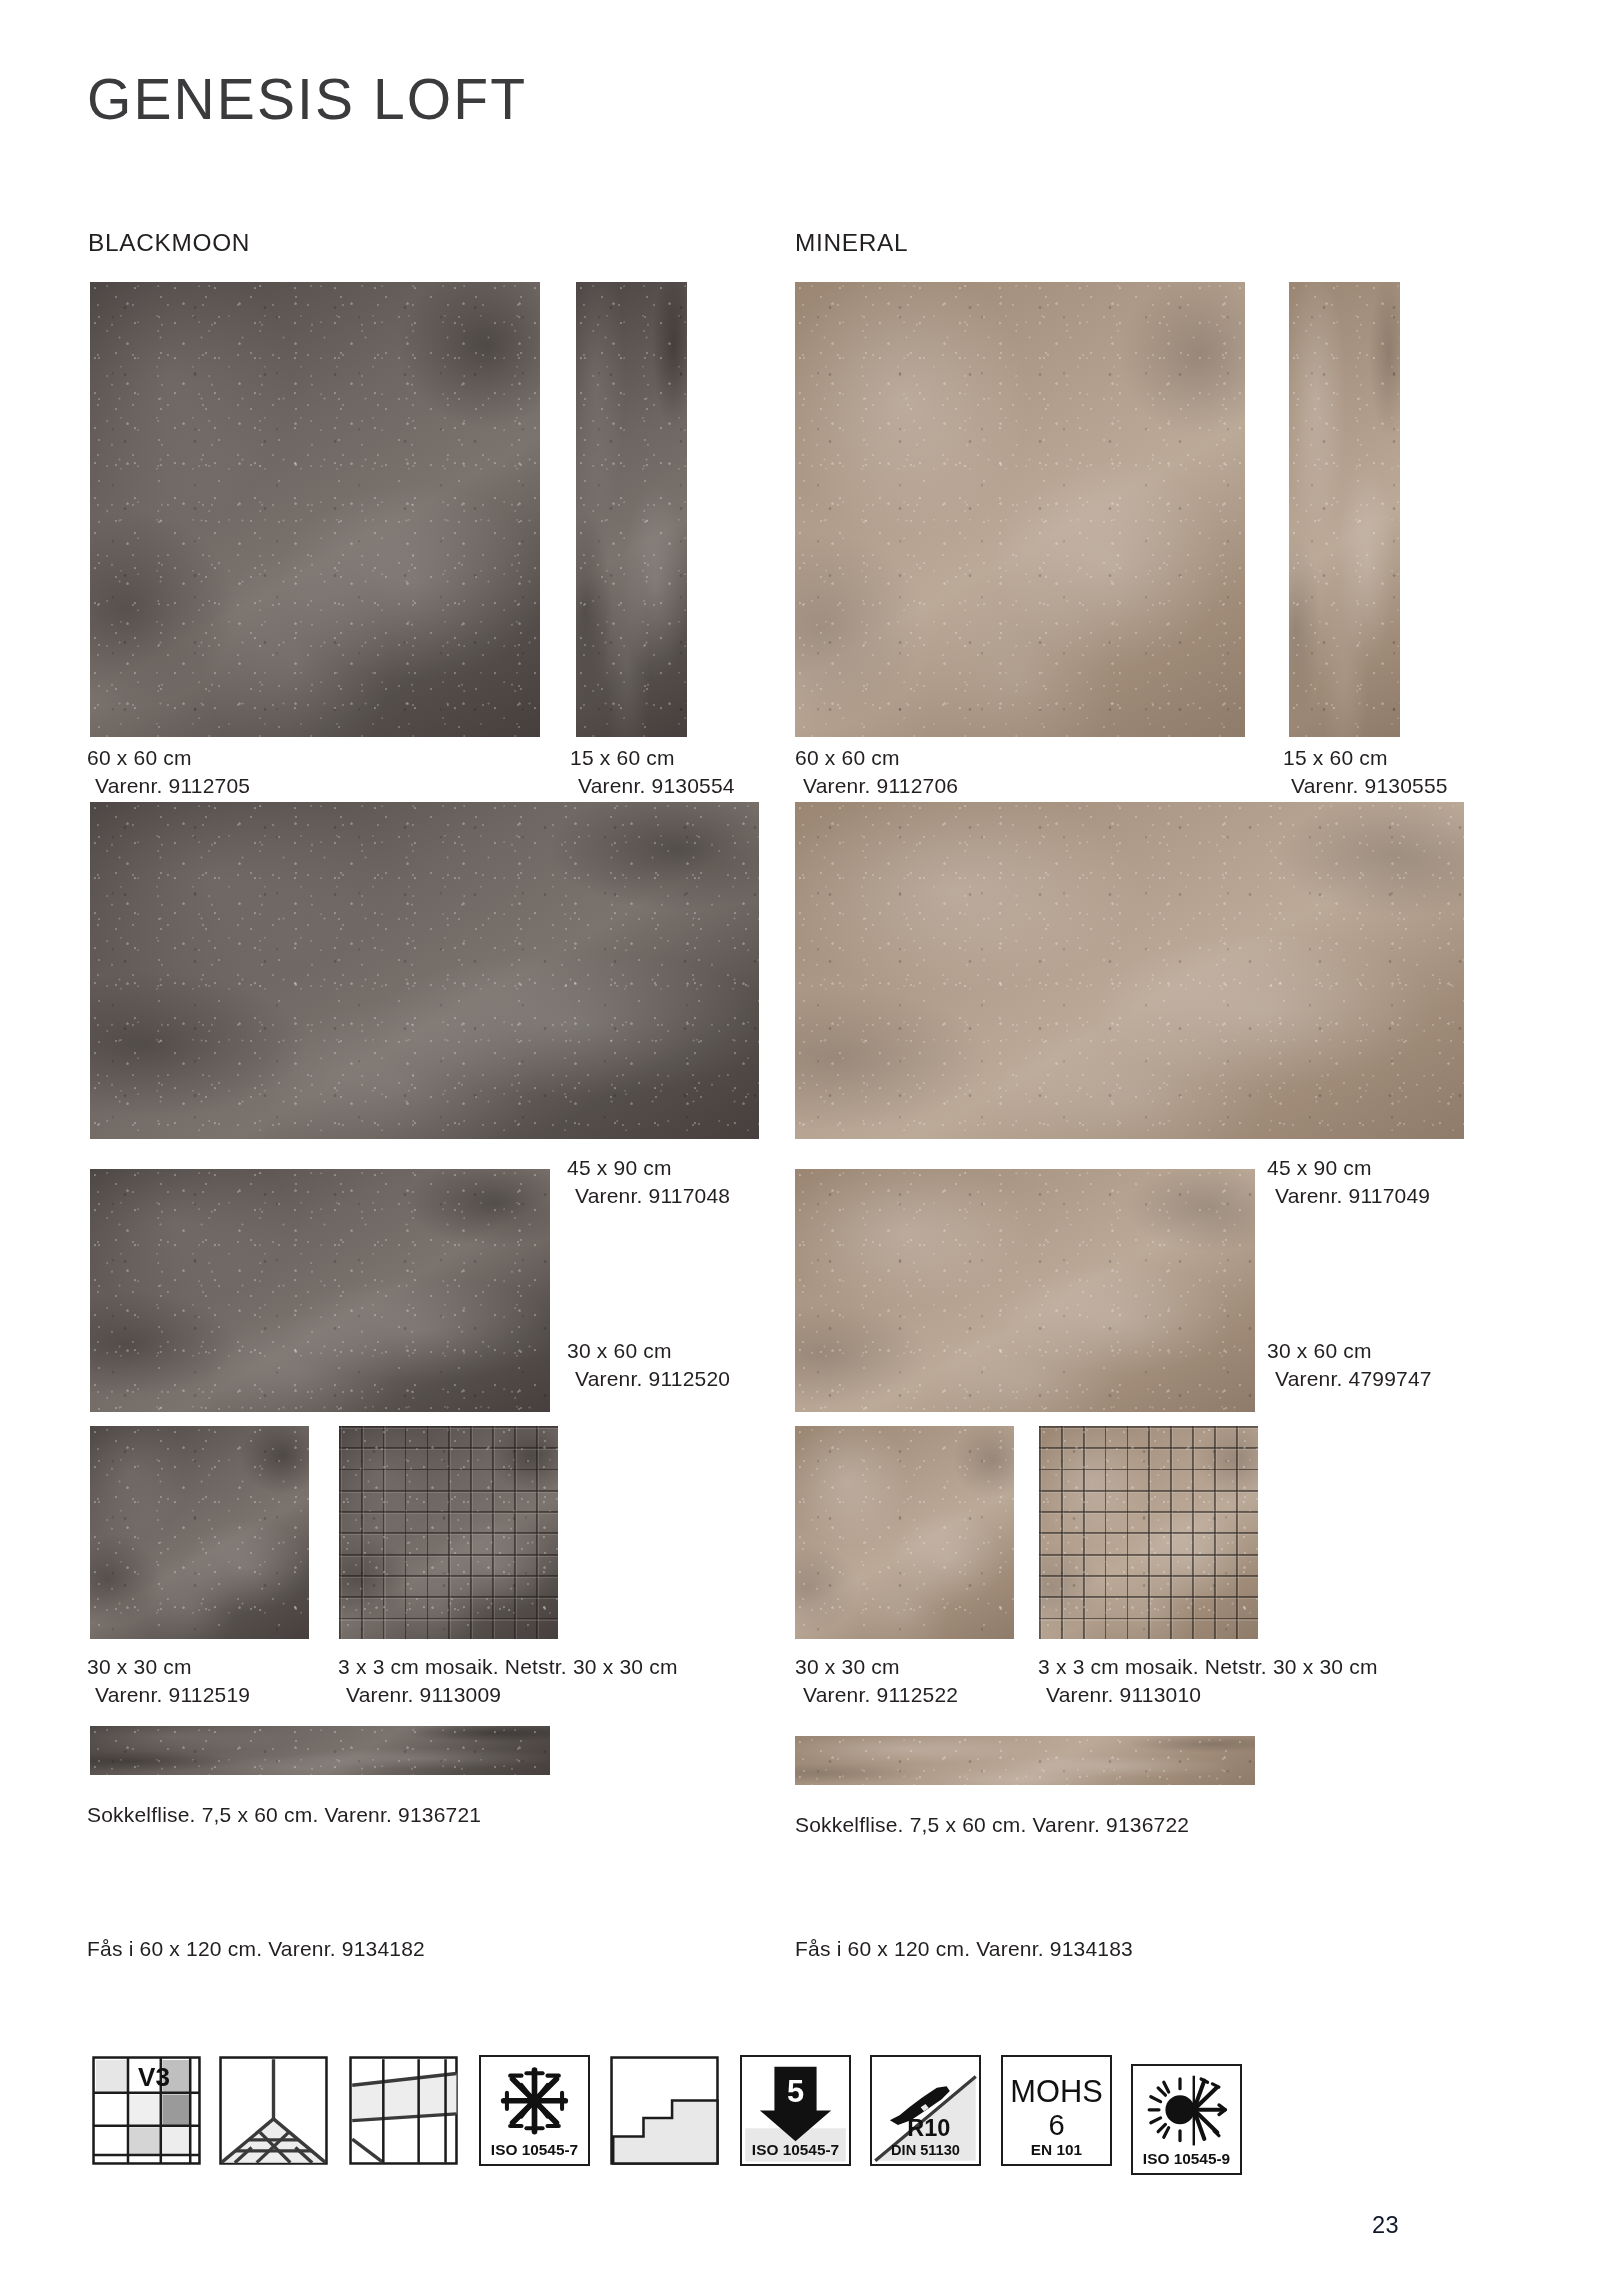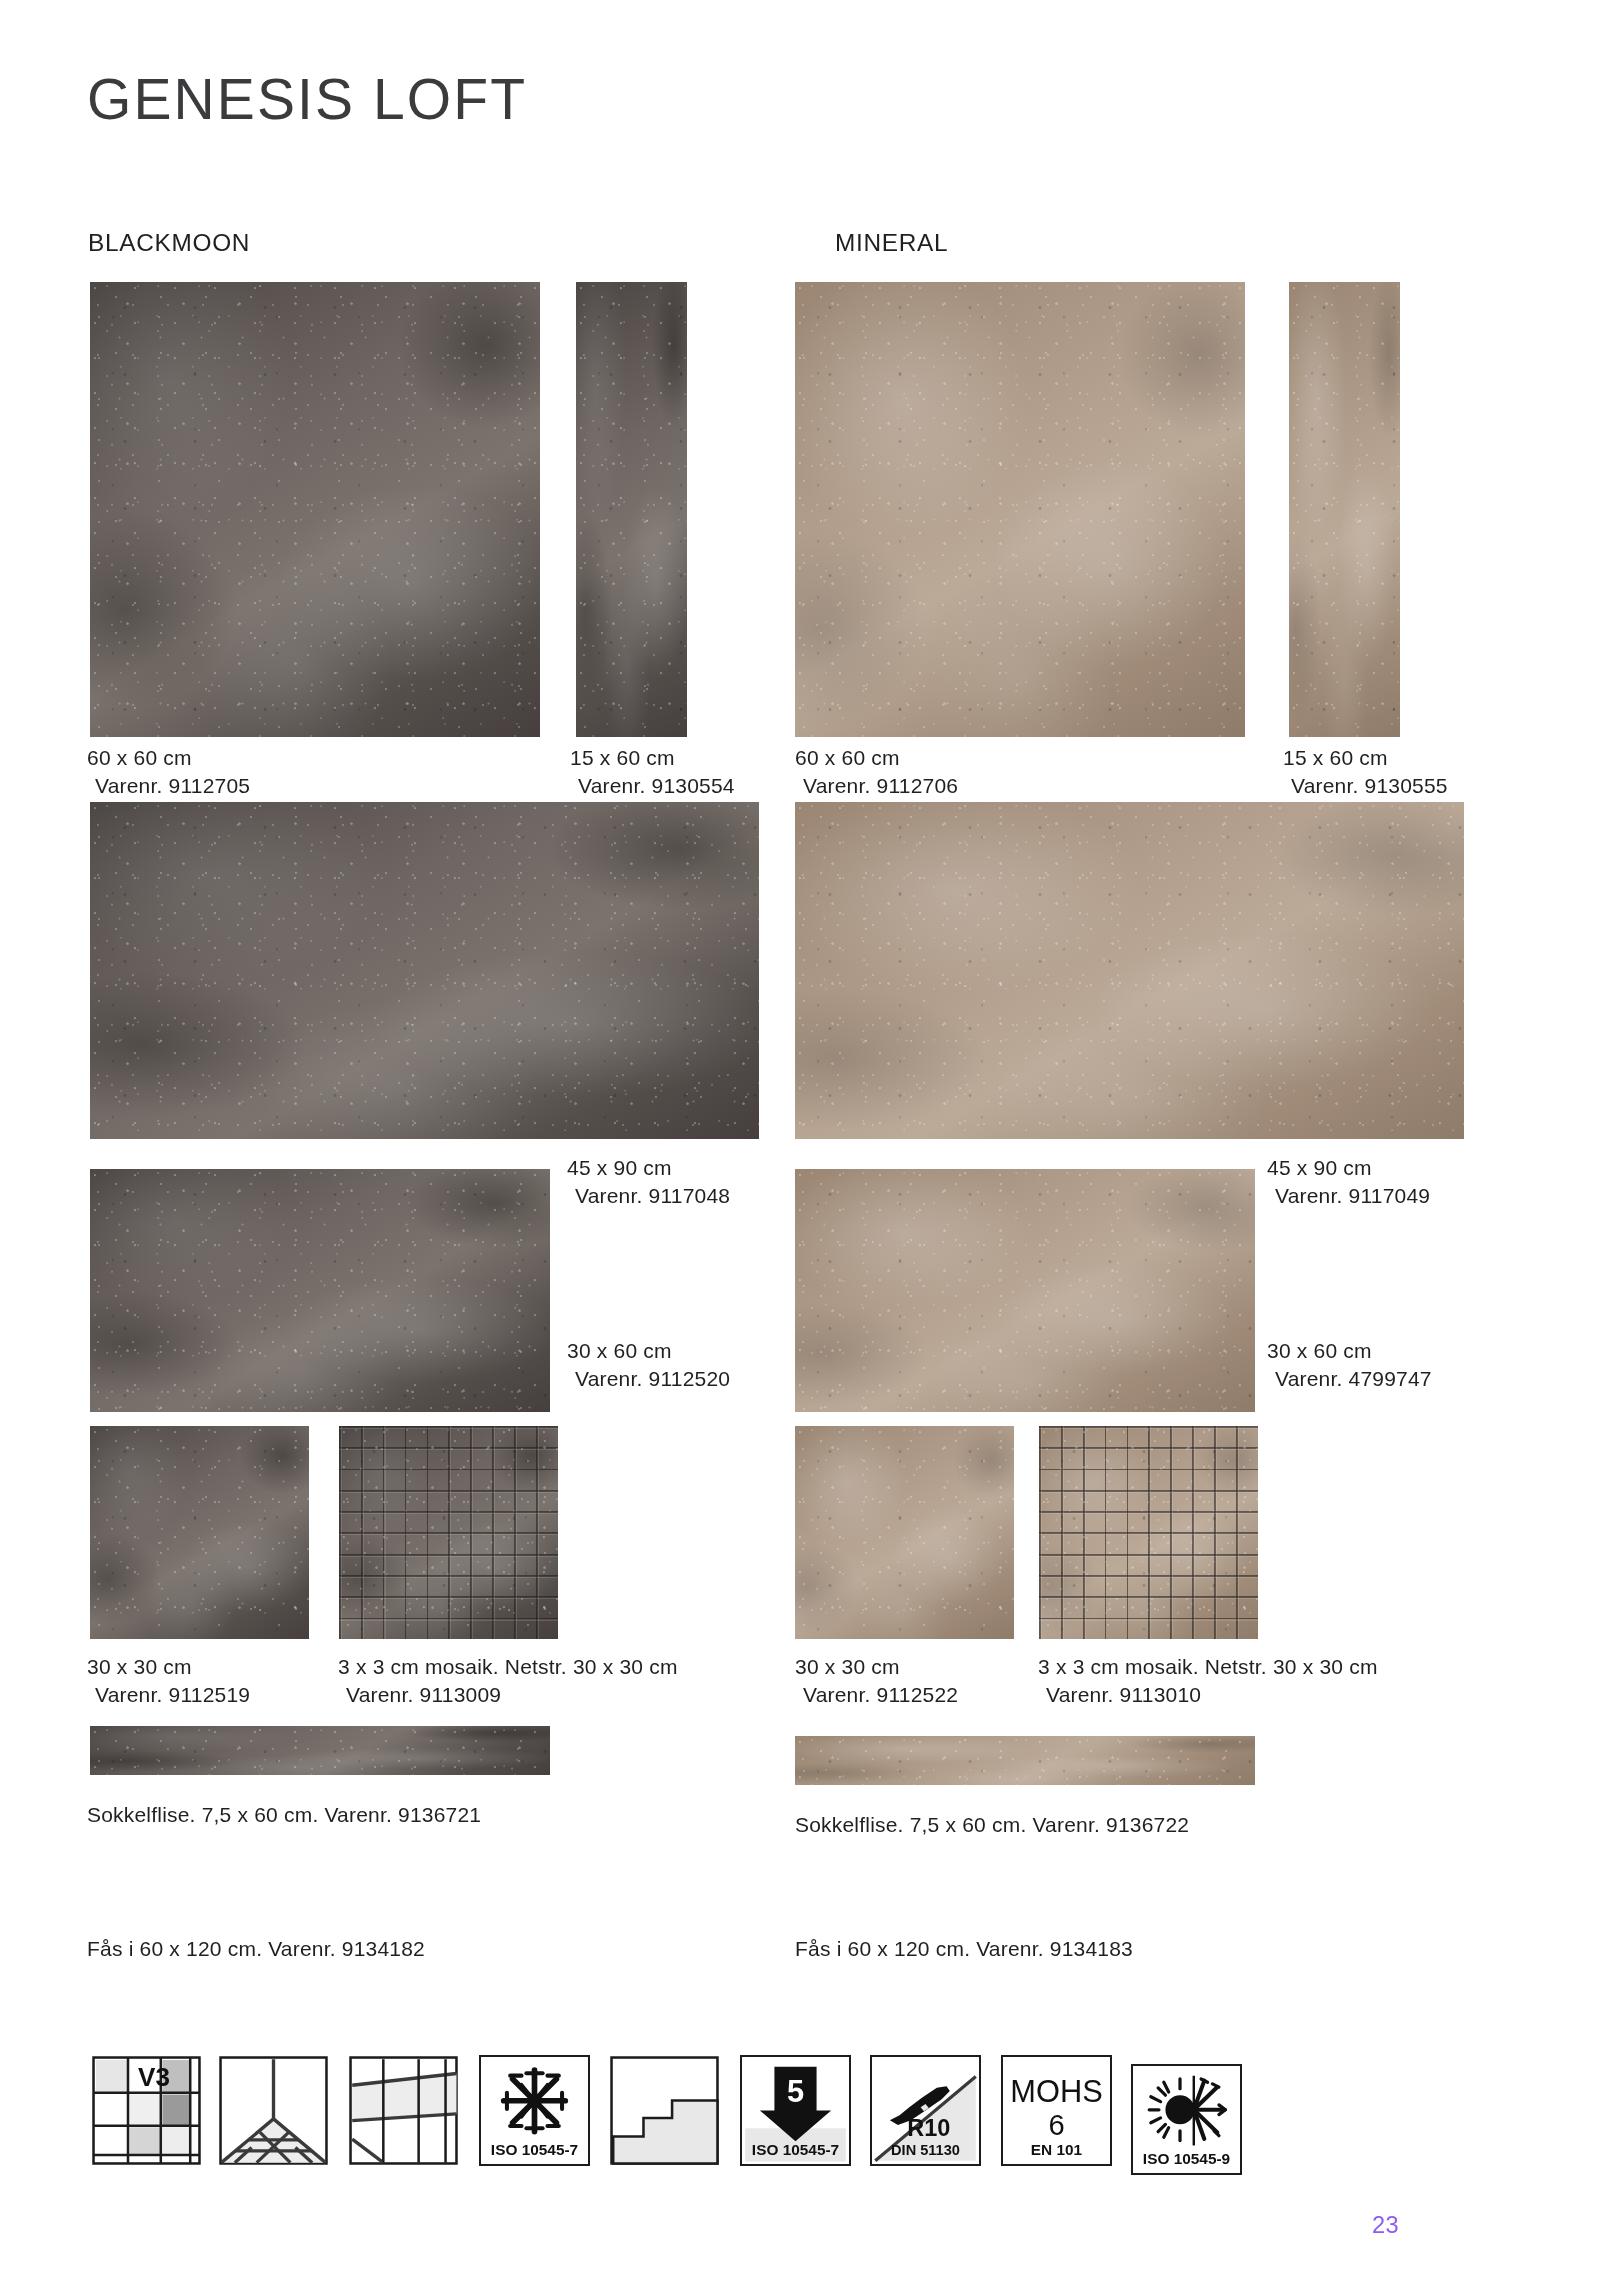--- a/index.html
+++ b/index.html
@@ -37,21 +37,21 @@
   .col-heading {
     position: absolute;
     font-size: 24.4px;
     font-weight: 400;
     letter-spacing: 0.7px;
     color: #231f20;
     white-space: nowrap;
     text-align: right;
   }
   .col-heading.left  { left: 88px; top: 229px; }
-  .col-heading.right { left: 795px; top: 229px; margin-left: 40px; }
+  .col-heading.right { left: 795px; top: 229px; }
 
   
   .cap {
     position: absolute;
     font-size: 21px;
     line-height: 28px;
     color: #231f20;
     white-space: nowrap;
     letter-spacing: 0.2px;
   }
@@ -141,21 +141,21 @@
     overflow: hidden;
   }
   .icon-box.noborder { border: none; }
   .icon-svg { display: block; width: 100%; height: 100%; }
 
   .page-number {
     position: absolute;
     right: 61px;
     top: 2212px;
     font-size: 23.6px;
-    color: #8b5cf6;
+    color: #0f172a;
     letter-spacing: 0.4px;
   }
 </style>
 </head>
 <body>
 
 <div class="page">
 
   <div class="page-title">GENESIS LOFT</div>
 

